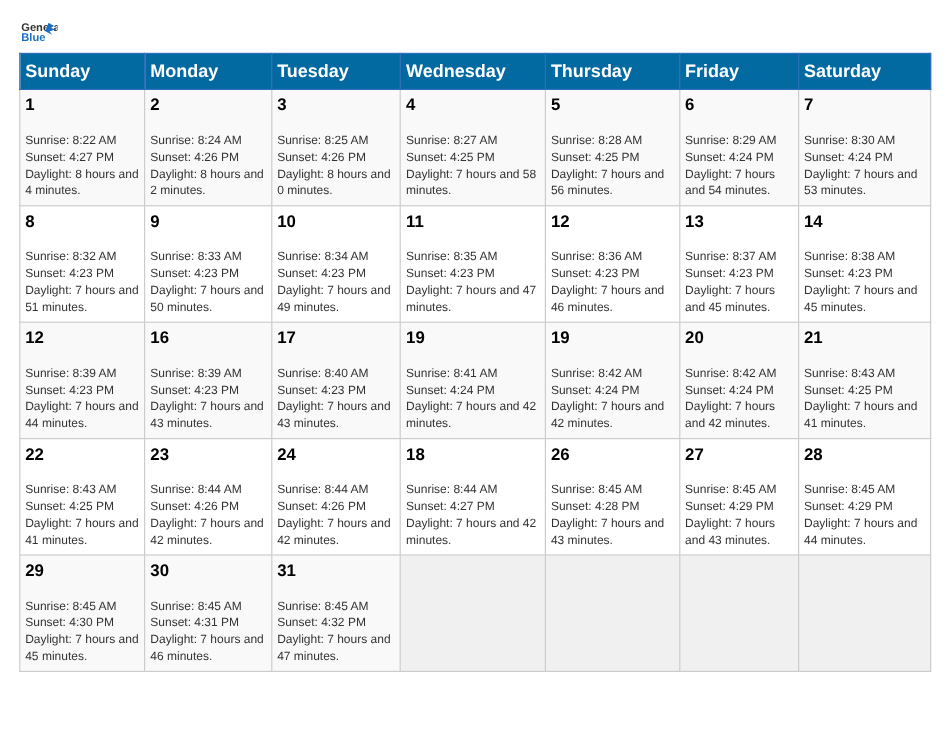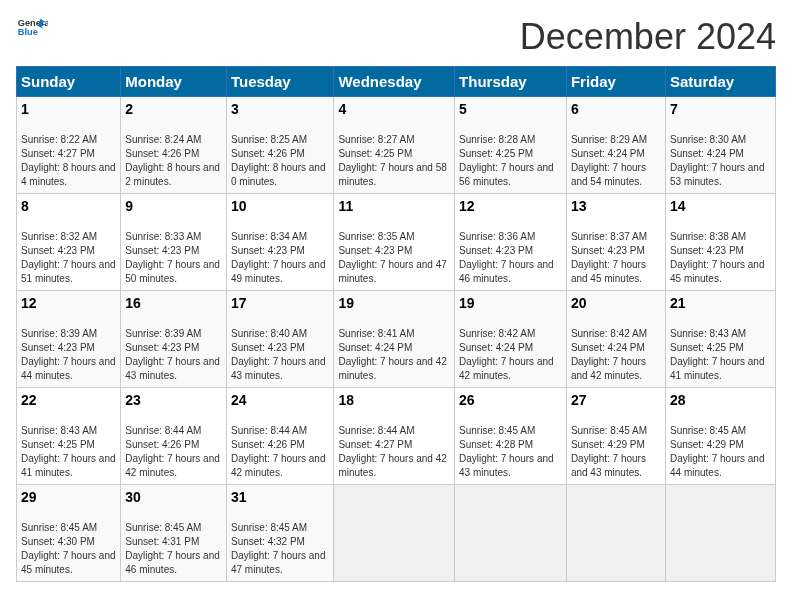--- a/index.html
+++ b/index.html
@@ -82,21 +82,20 @@
 
 <div class="header-area">
   <div class="logo-wrapper">
     <svg class="logo-bird" viewBox="0 0 40 28" xmlns="http://www.w3.org/2000/svg">
       <text x="0" y="14" font-size="13" font-weight="bold" fill="#333">General</text>
       <text x="0" y="26" font-size="13" font-weight="bold" fill="#1a6fc4">Blue</text>
       <polygon points="32,4 38,8 34,10 40,12 33,14 36,18 28,14 30,9" fill="#1a6fc4"></polygon>
     </svg>
   </div>
   <div class="title-area">
-    <div class="main-title">December 2024</div>
   </div>
 </div>
 
 <table>
   <thead>
     <tr>
       <th>Sunday</th>
       <th>Monday</th>
       <th>Tuesday</th>
       <th>Wednesday</th>

